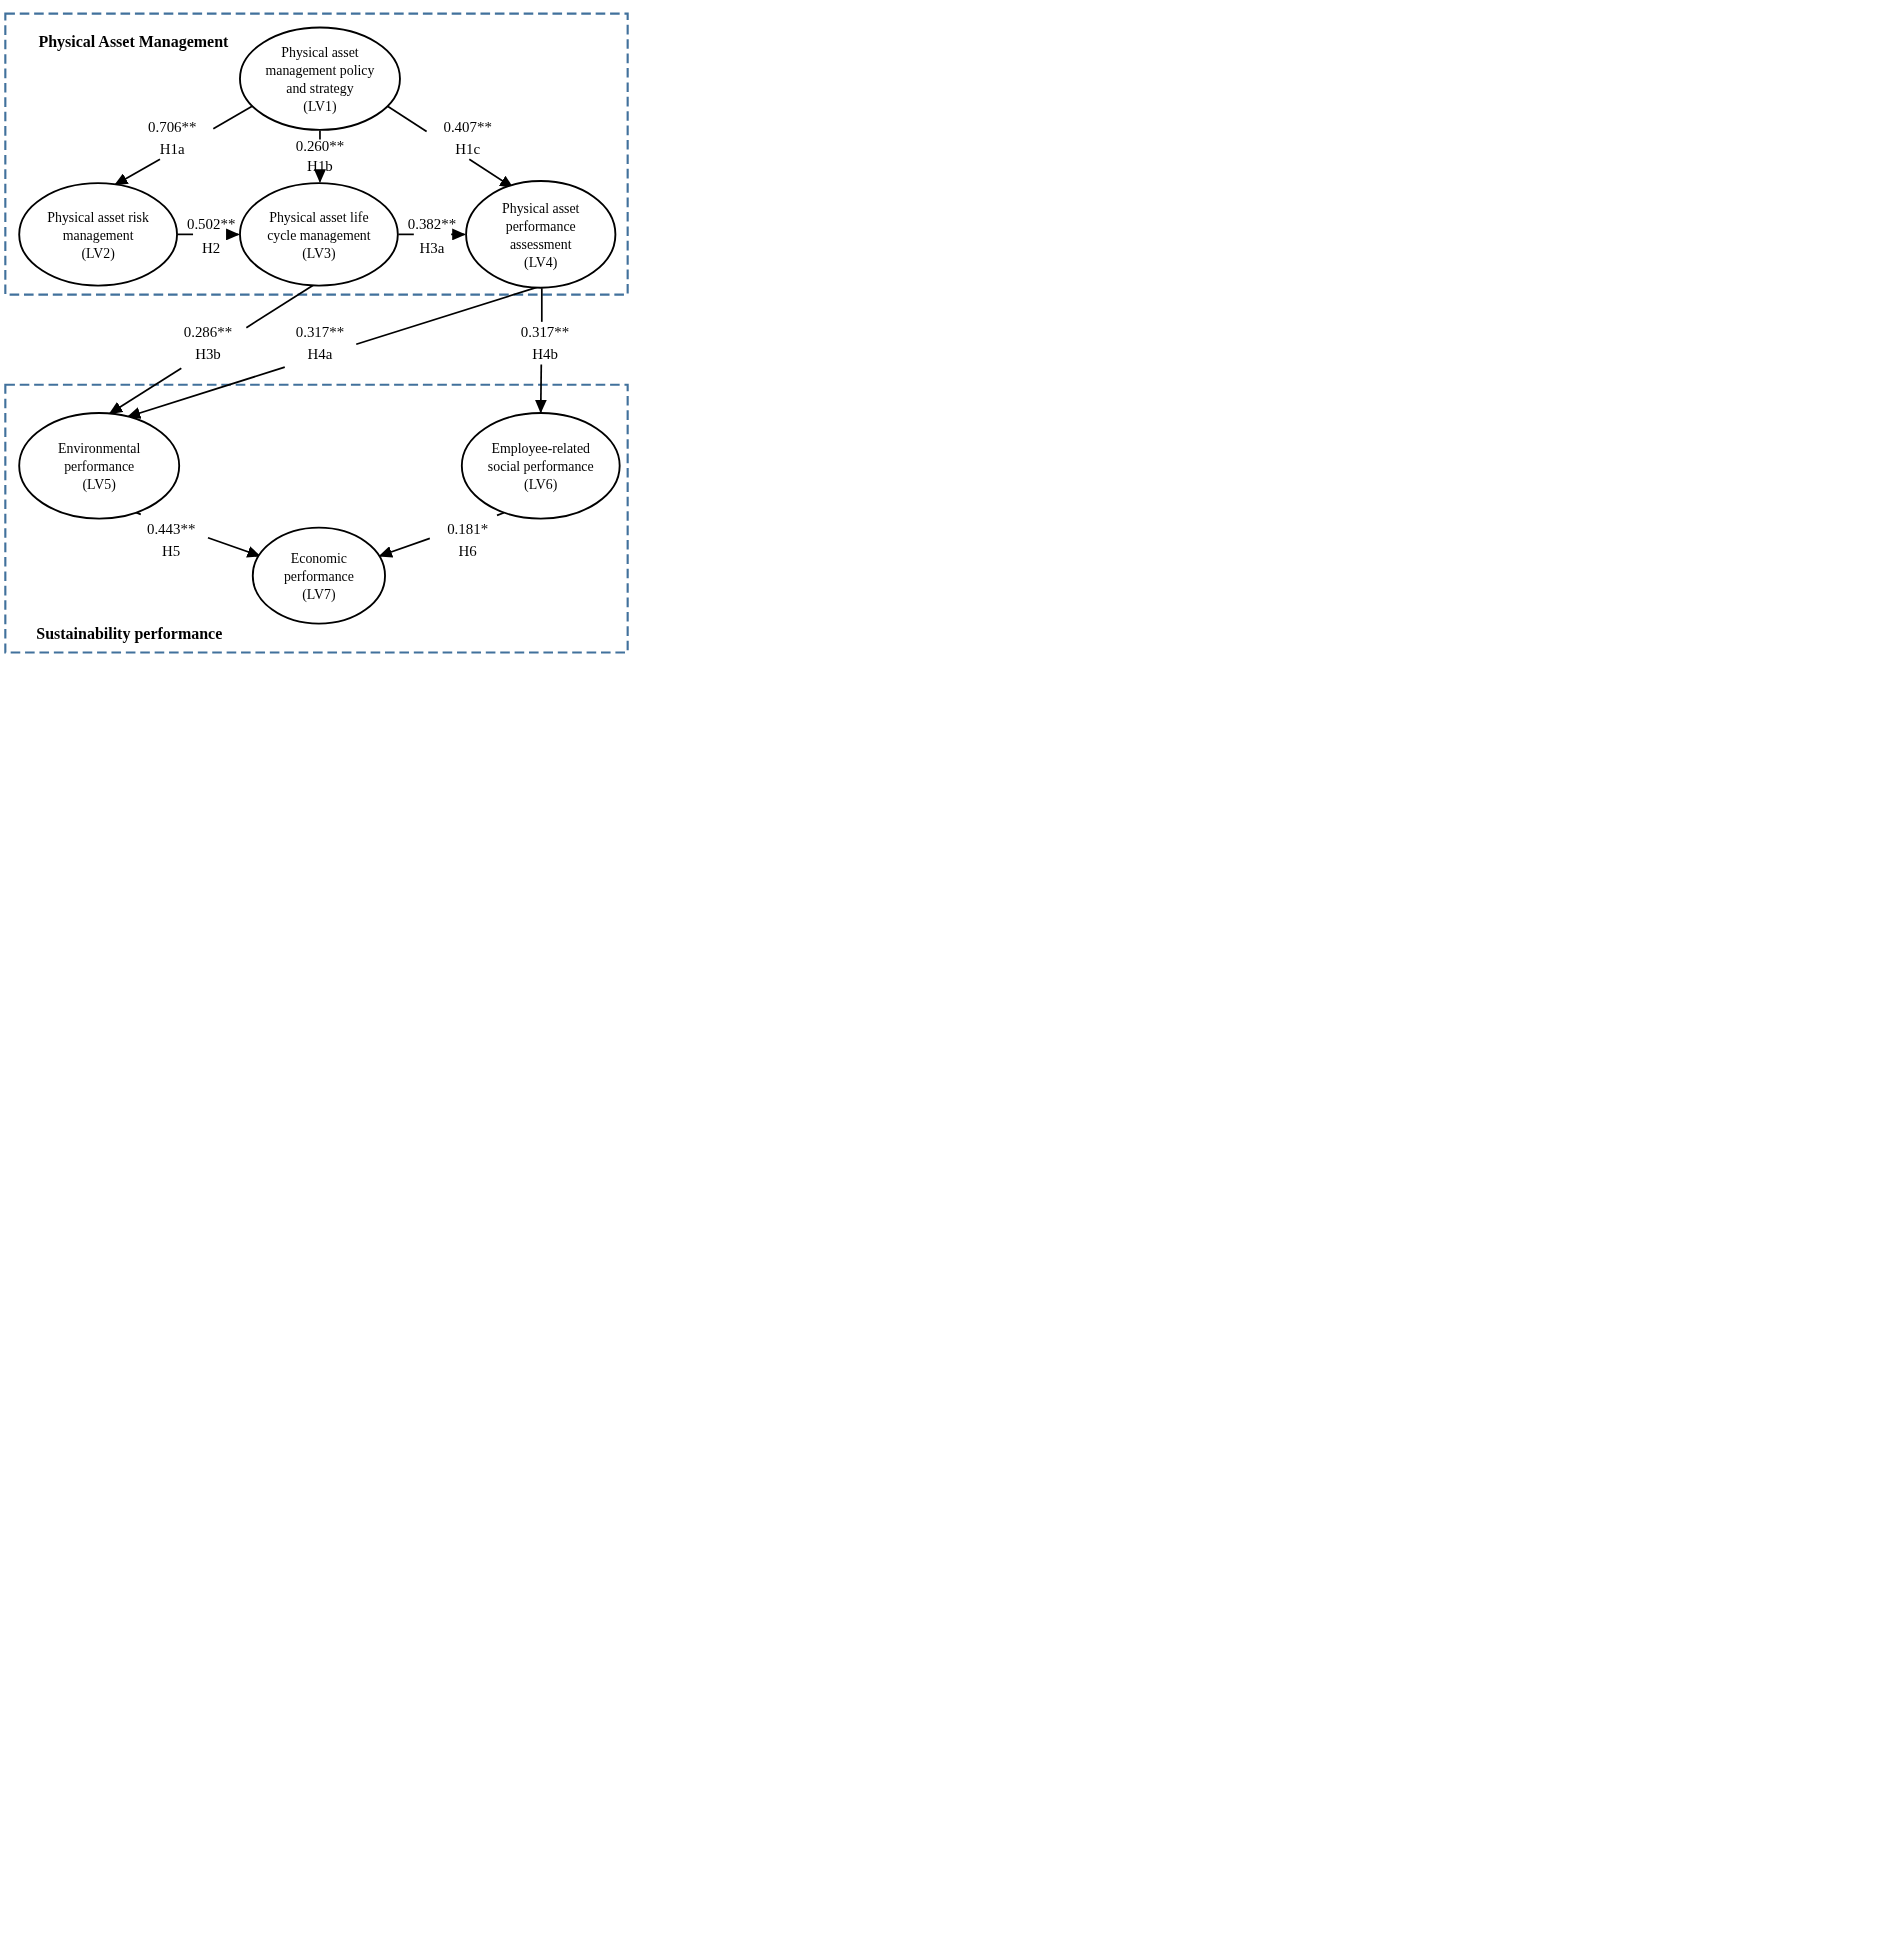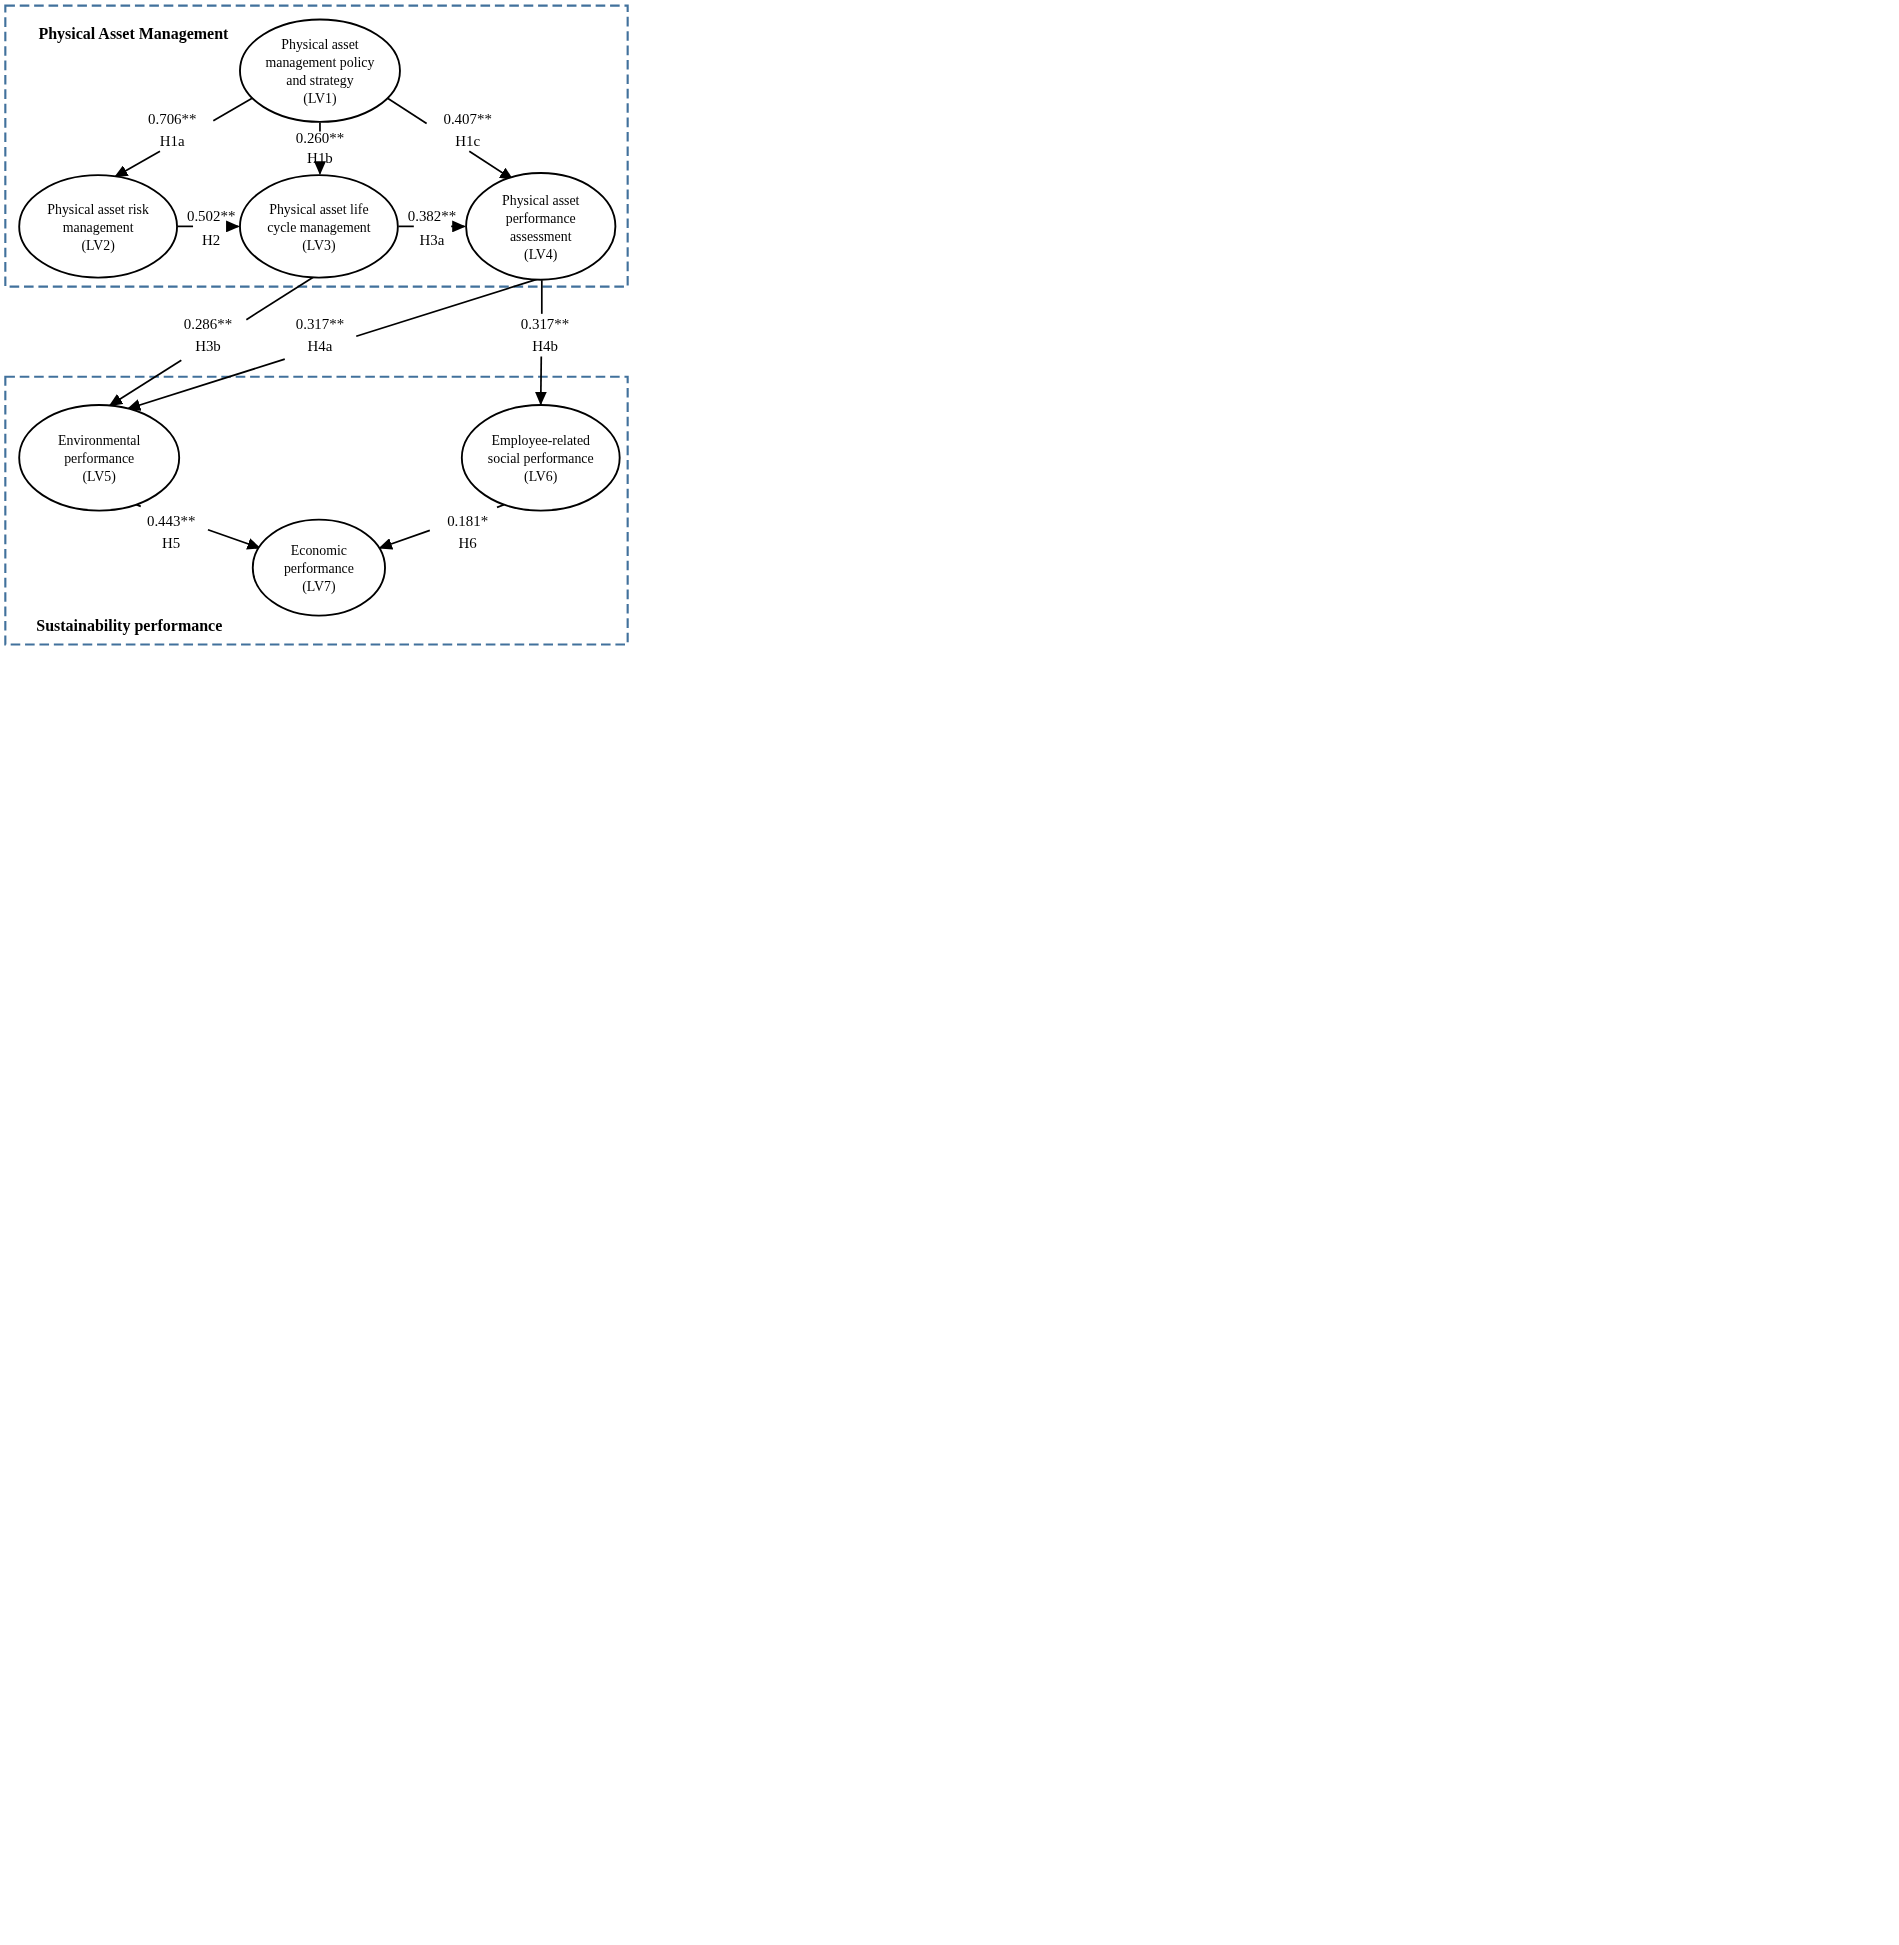--- a/index.html
+++ b/index.html
@@ -6,20 +6,21 @@
     margin: 0;
     padding: 0;
     background: #ffffff;
   }
   .stage {
     position: relative;
     width: 633px;
     height: 649px;
     background: #ffffff;
     font-family: "Liberation Serif", "DejaVu Serif", serif;
+    margin-top: 8px;
   }
   svg { display: block; }
   .group-title {
     font-family: "Liberation Serif", "DejaVu Serif", serif;
     font-size: 30px;
     font-weight: bold;
     fill: #000000;
   }
   .node-text {
     font-family: "Liberation Serif", "DejaVu Serif", serif;

